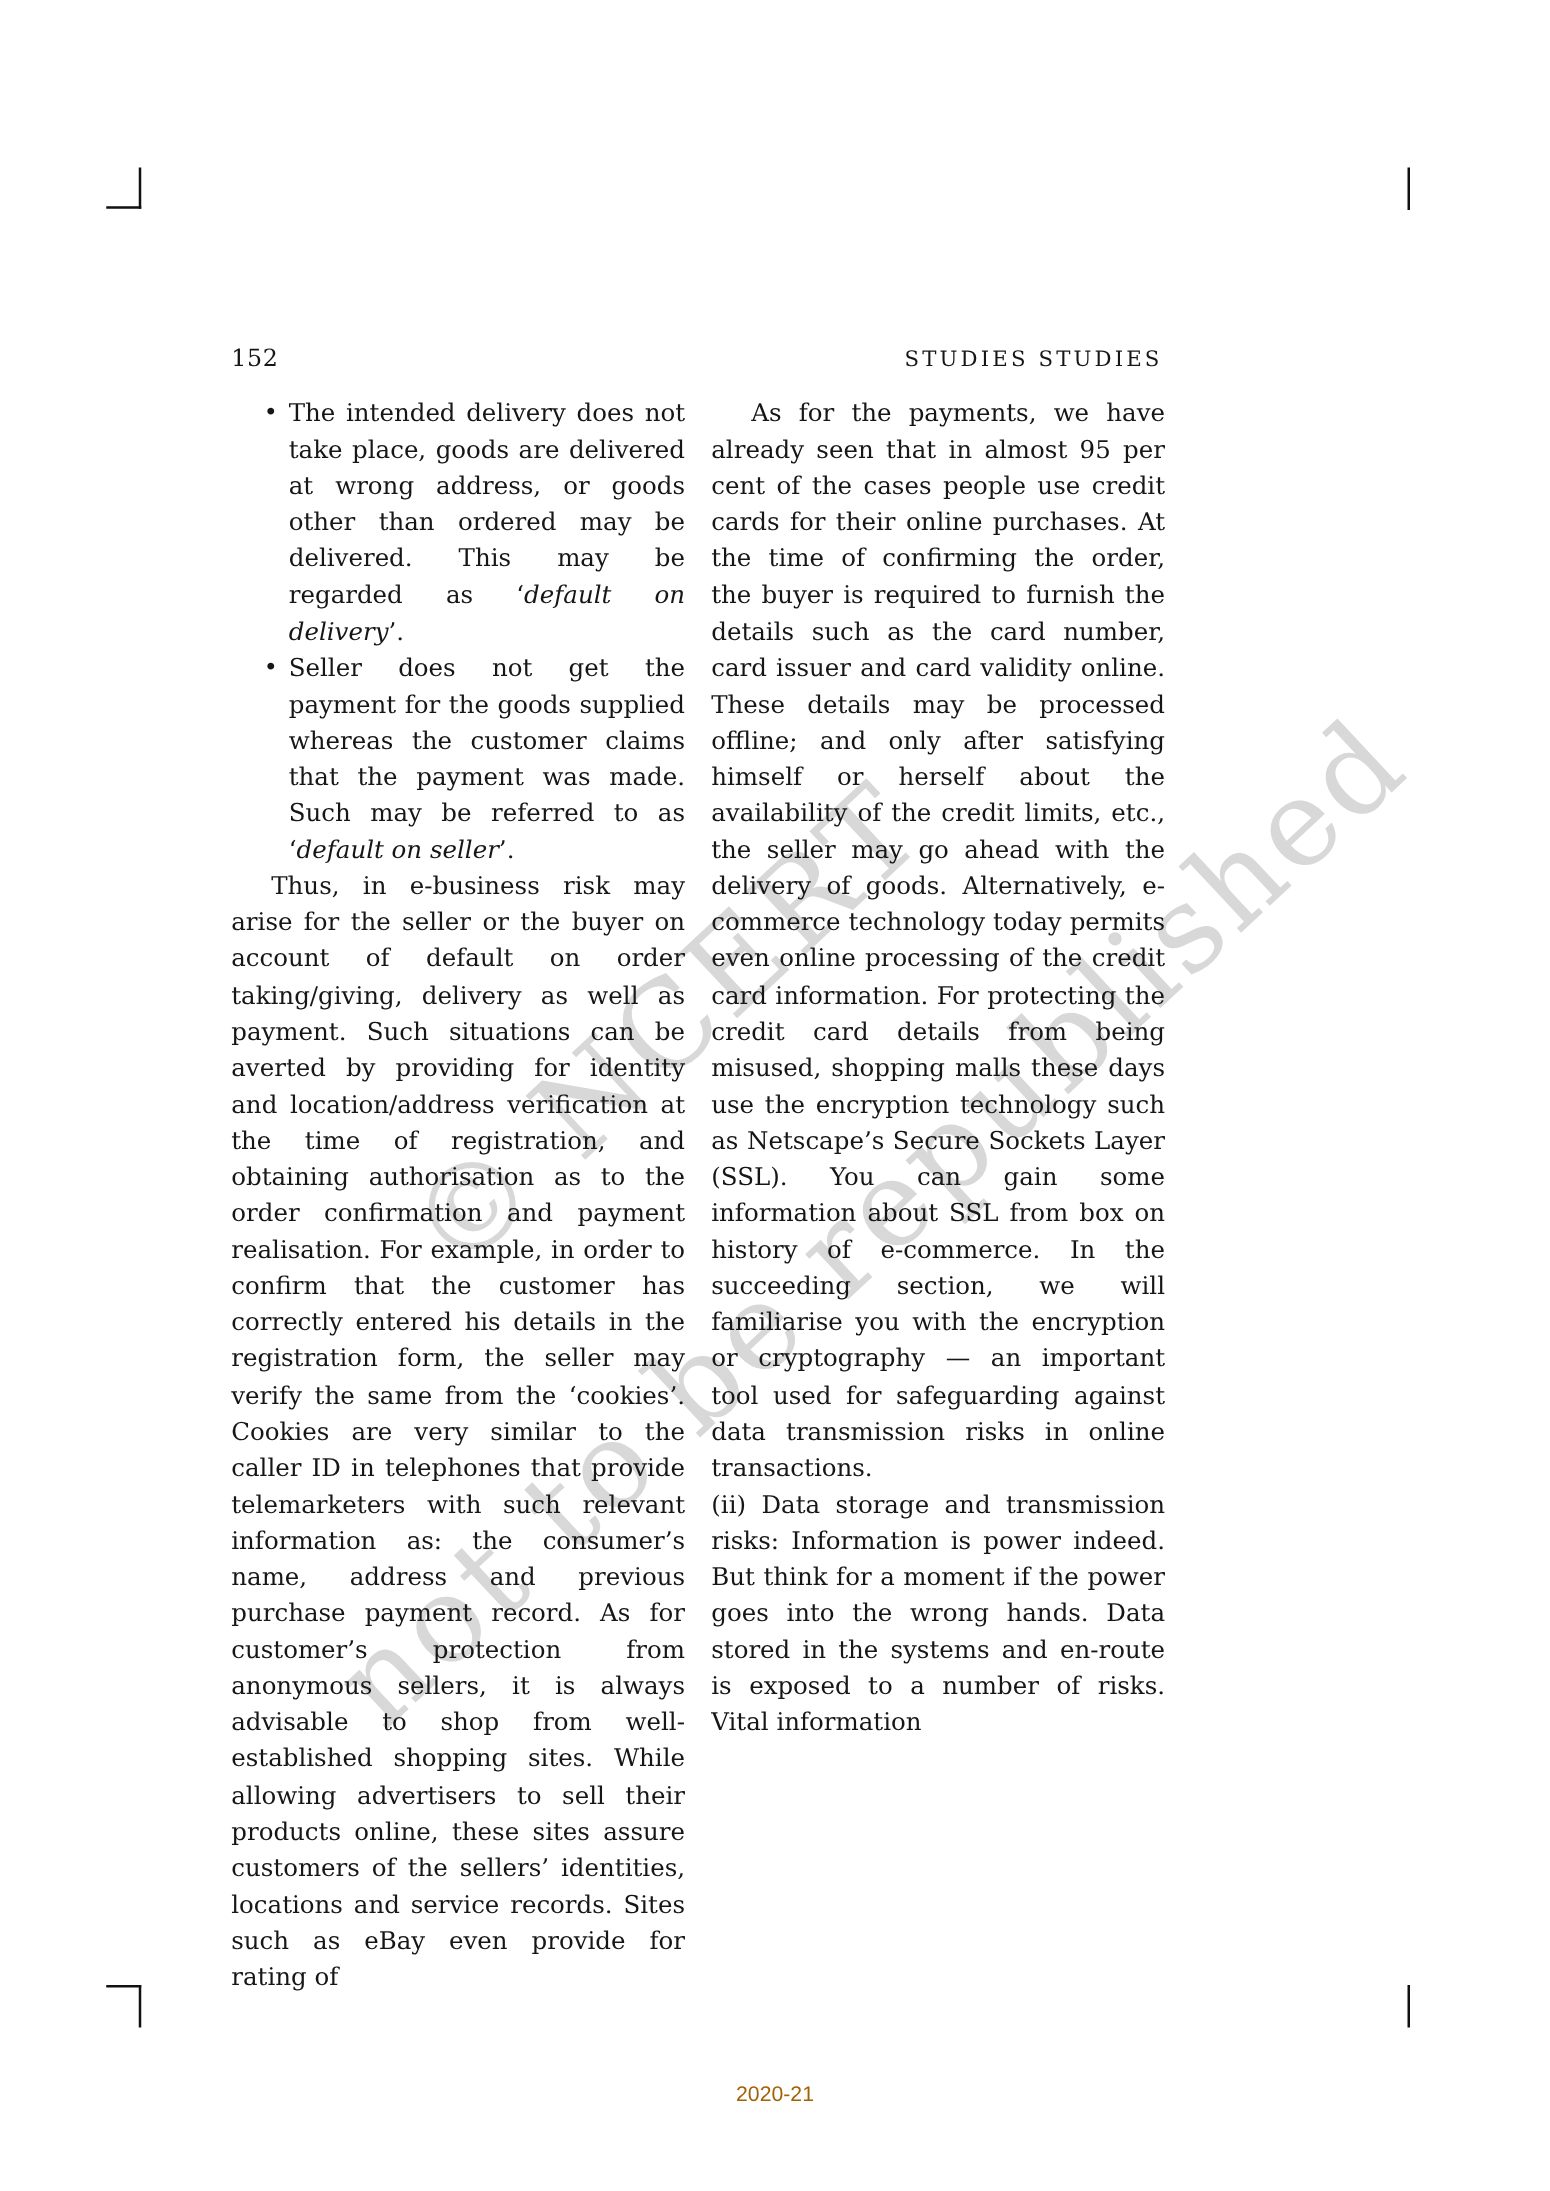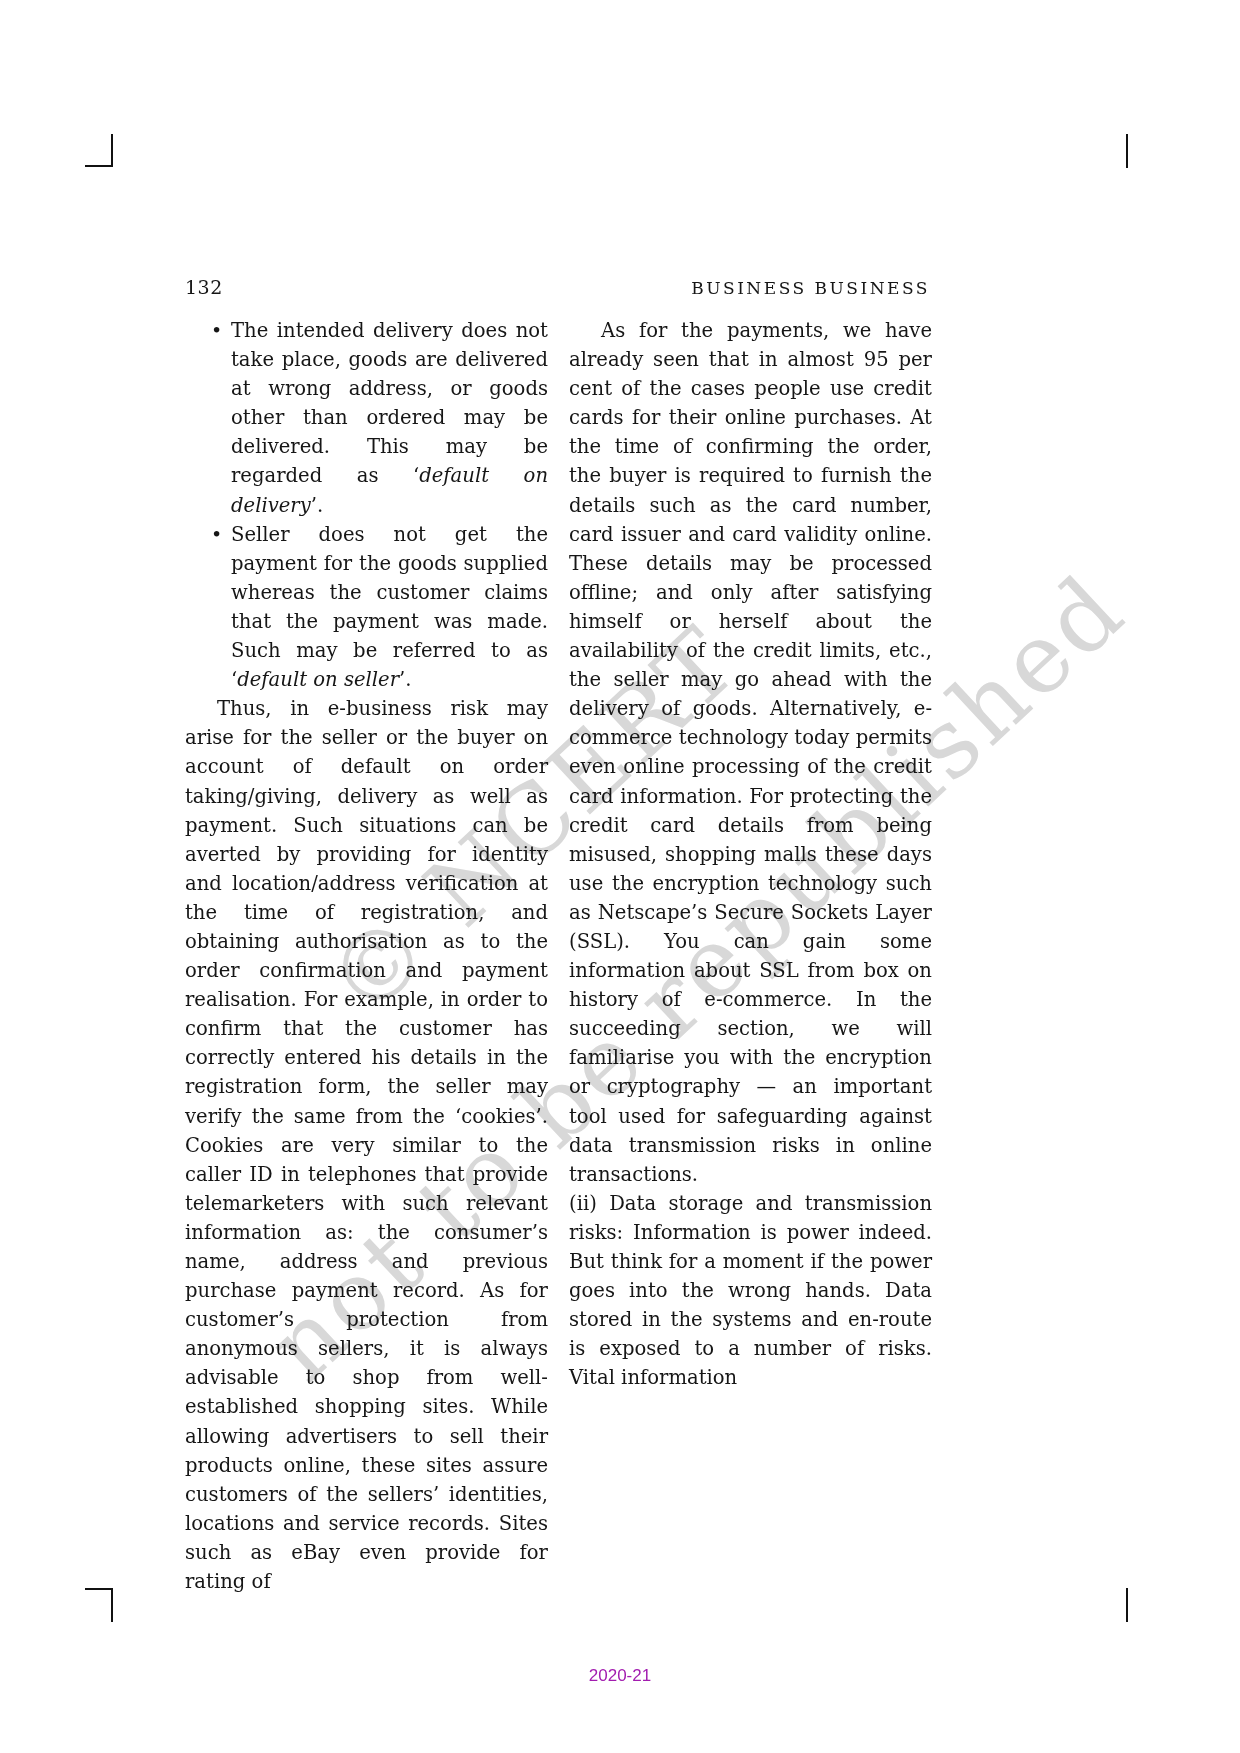--- a/index.html
+++ b/index.html
@@ -58,21 +58,21 @@
   .col p { margin:0; }
   .p-indent { text-indent:32px; }
   .term-italic { font-style:italic; }
   .lead-bold { font-weight:normal;margin-top:12px; }
 
   
   .footer {
     position:absolute; left:0; top:1666px; width:100%;
     text-align:center;
     font-family:"Liberation Sans","DejaVu Sans",sans-serif;
-    font-size:17px; color:#a21caf;
+    font-size:17px; color:#a16207;
     z-index:2;
   }
 </style>
 </head>
 <body>
 
 <div class="page">
 
   <div class="cropmark cm-tl-v"></div>
   <div class="cropmark cm-tl-h"></div>
@@ -80,22 +80,22 @@
   <div class="cropmark cm-bl-h"></div>
   <div class="cropmark cm-bl-v"></div>
   <div class="cropmark cm-br-v"></div>
 
   <div class="watermark">
     <div class="wm-line">© NCERT</div>
     <div class="wm-line">not to be republished</div>
   </div>
 
   <div class="running-head">
-    <span class="page-number">132</span>
-    <span class="head-title">BUSINESS BUSINESS</span>
+    <span class="page-number">152</span>
+    <span class="head-title">STUDIES STUDIES</span>
   </div>
 
   <div class="columns">
 
     <div class="col">
       <ul class="bullets">
         <li>
           <span class="bullet-dot">•</span>
           <span>The intended delivery does not take place, goods are delivered at wrong address, or goods other than ordered may be delivered. This may be regarded as ‘</span><span class="term-italic">default on delivery</span><span>’.</span>
         </li>

